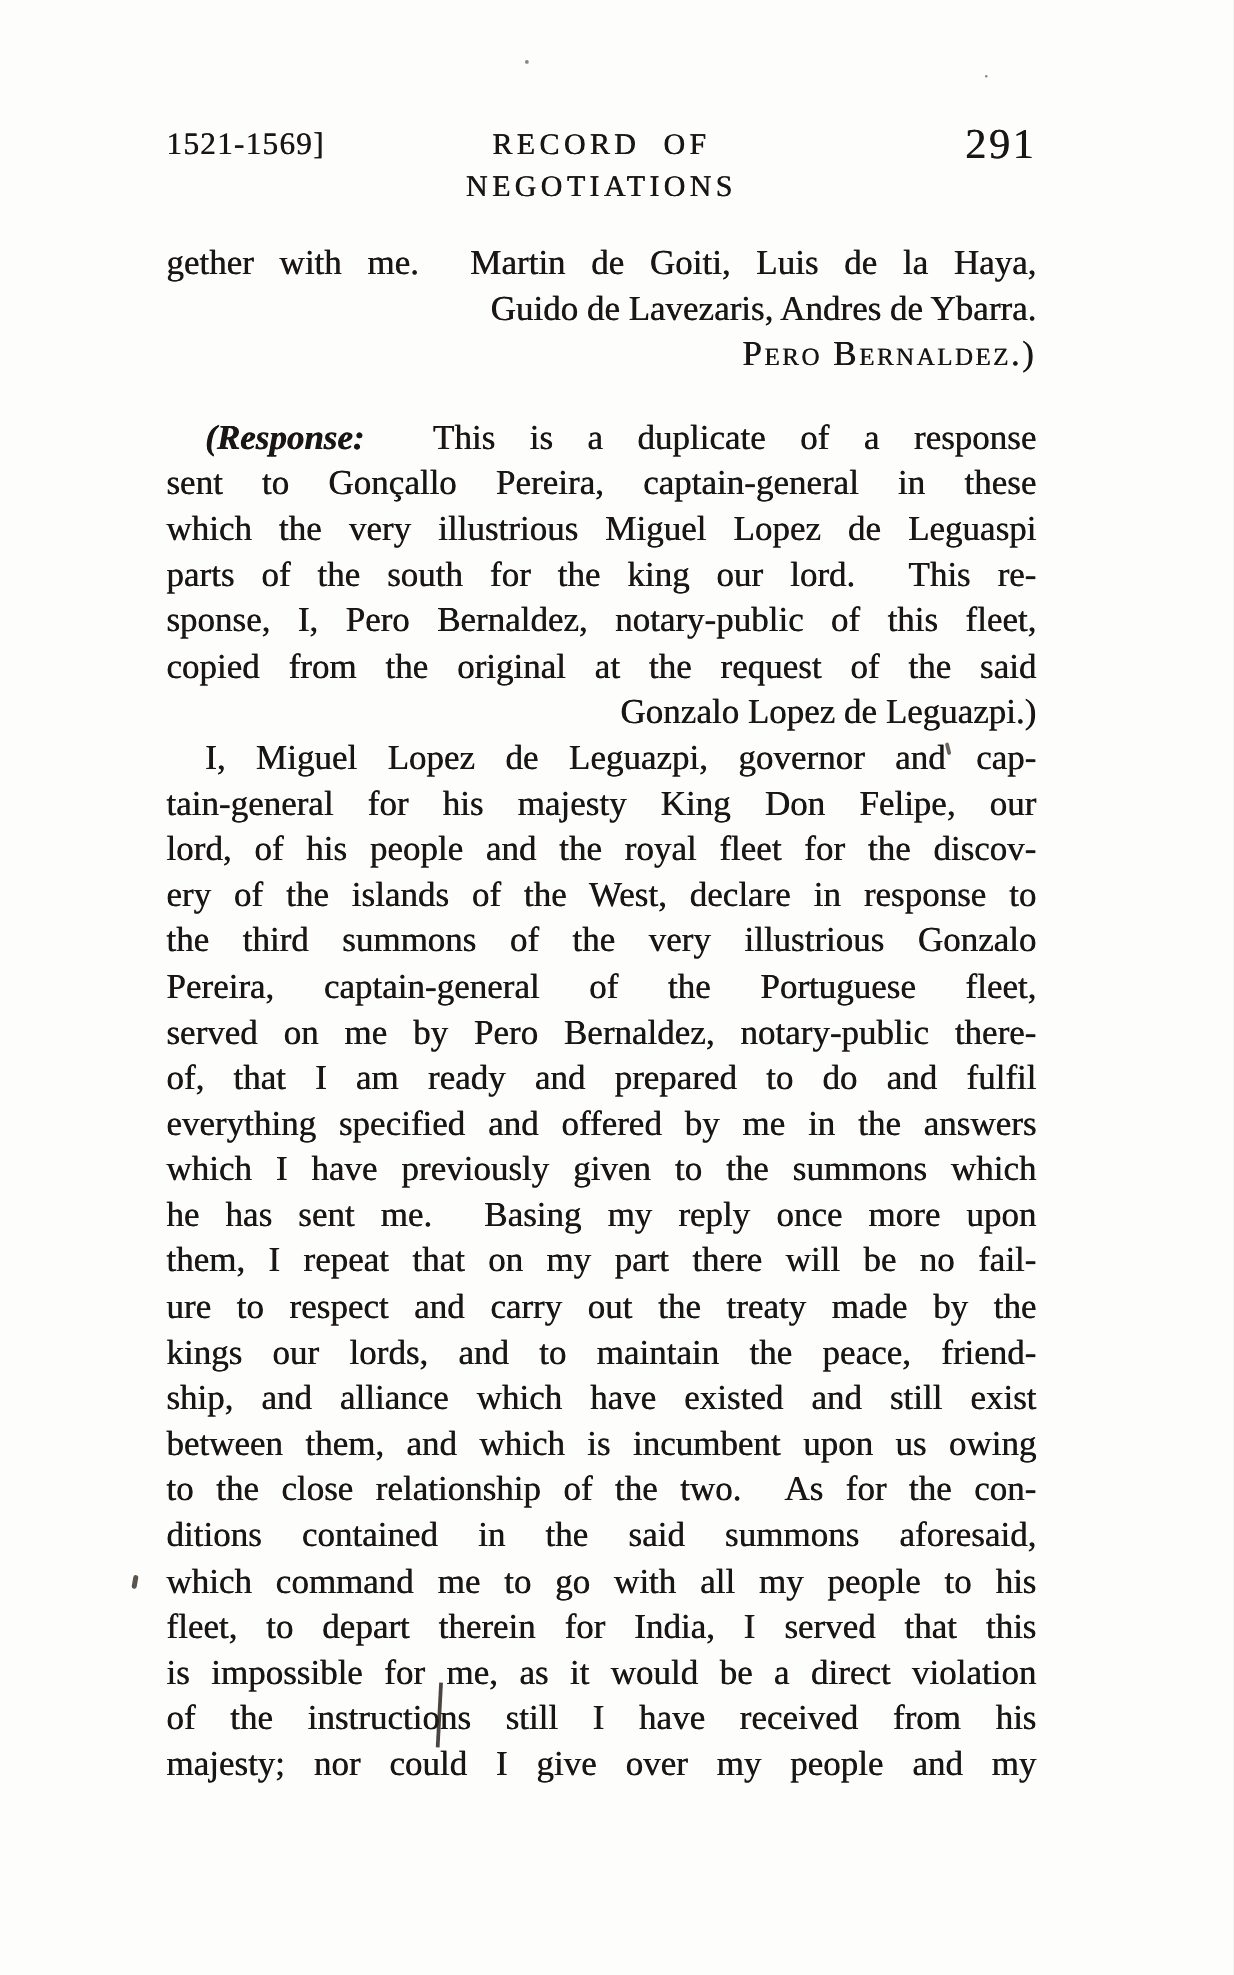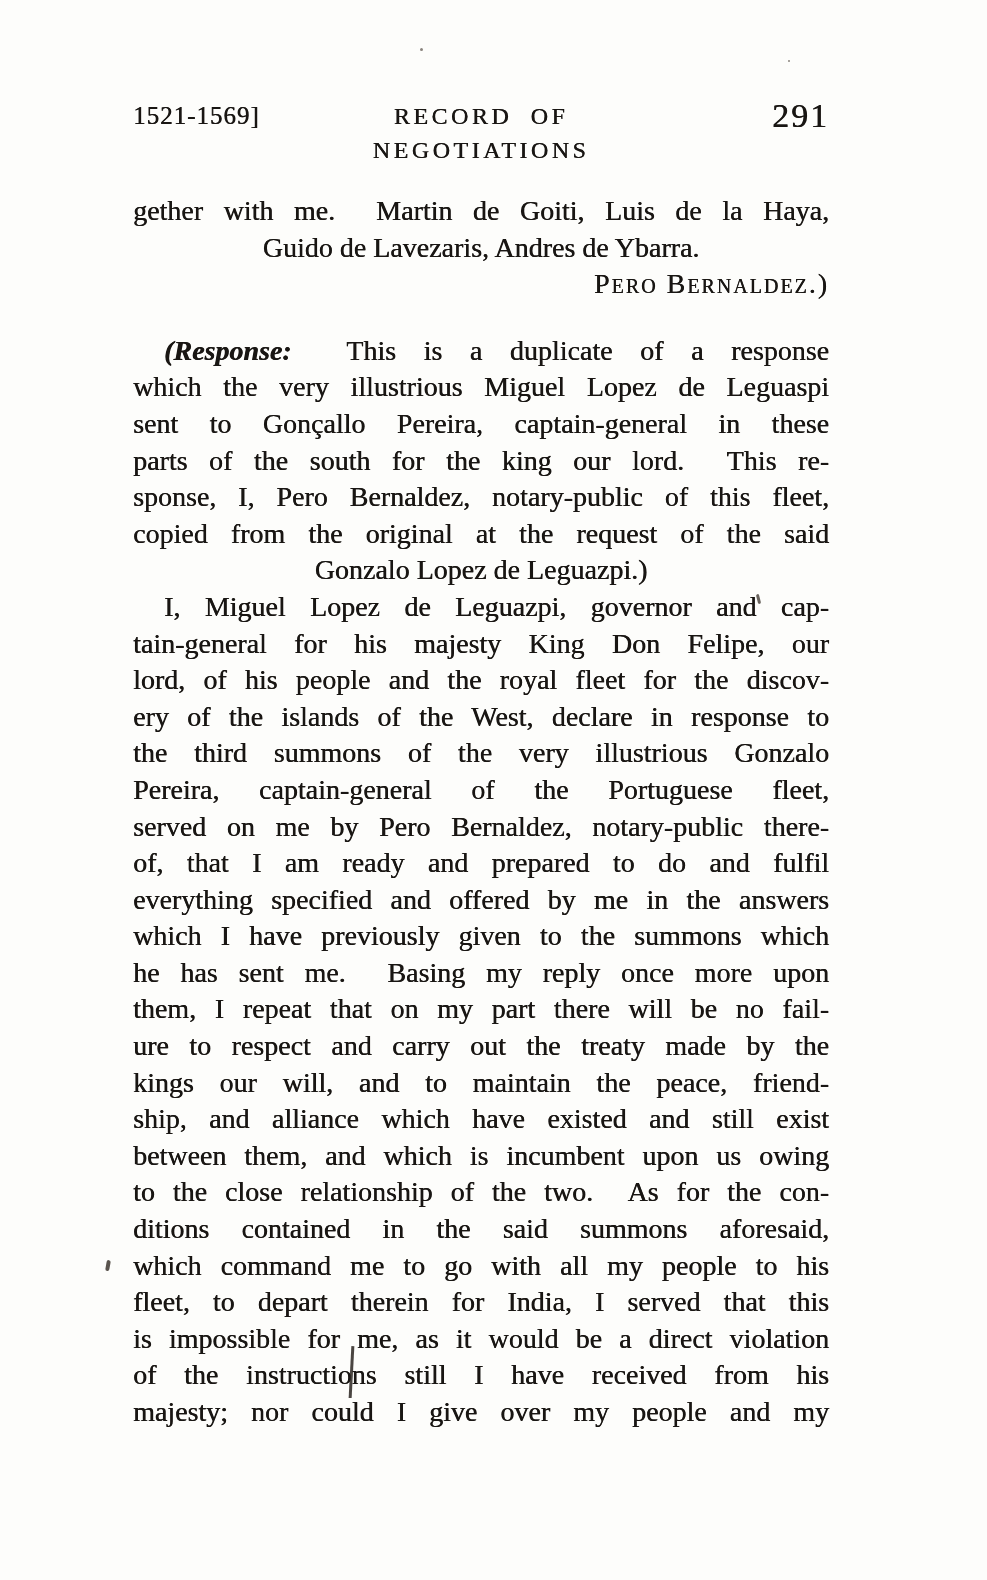--- a/index.html
+++ b/index.html
@@ -31,21 +31,21 @@
   .body-text {
     margin-top: 26px;
     font-size: 28px;
     line-height: 36.6px;
     text-shadow: 0.4px 0 0 currentColor;
   }
   .para { margin: 0; }
   .para.gap-before { margin-top: 30px; }
   .line { width: 100%; }
   .line.j { text-align: justify; text-align-last: justify; }
-  .line.l { text-align: center; }
+  .line.l { text-align: right; }
   .line.indent { text-indent: 31px; }
   .para.sig .line { text-align: right; }
   .seg-it { font-style: italic; font-weight: 700; }
   .seg-sc { font-variant: small-caps; letter-spacing: 2px; }
   
   .artifact { position: absolute; background: #2a2520; }
   .artifact-slash   { left: 350px; top: 1346px; width: 2.5px; height: 52px; transform: rotate(3deg); opacity: .85; }
   .artifact-margin  { left: 106px; top: 1260px; width: 3.5px; height: 11px; border-radius: 2px; transform: rotate(10deg); background: #5a544e; }
   .artifact-felipe  { left: 757px; top: 594px;  width: 3px;   height: 10px; border-radius: 2px; transform: rotate(-14deg); background: #6a645e; }
   .speck { position: absolute; border-radius: 50%; background: #8a847e; }
@@ -65,42 +65,42 @@
     <div class="body-text">
         <div class="para">
           <div class="line j"><span>gether with me.&nbsp; Martin de Goiti, Luis de la Haya,</span></div>
           <div class="line l"><span>Guido de Lavezaris, Andres de Ybarra.</span></div>
         </div>
         <div class="para sig">
           <div class="line l"><span class="seg-sc">Pero Bernaldez.)</span></div>
         </div>
         <div class="para gap-before">
           <div class="line j indent"><span class="seg-it">(Response:</span><span>&nbsp; This is a duplicate of a response</span></div>
+          <div class="line j"><span>sent to Gonçallo Pereira, captain-general in these</span></div>
           <div class="line j"><span>which the very illustrious Miguel Lopez de Leguaspi</span></div>
-          <div class="line j"><span>sent to Gonçallo Pereira, captain-general in these</span></div>
           <div class="line j"><span>parts of the south for the king our lord.&nbsp; This re-</span></div>
           <div class="line j"><span>sponse, I, Pero Bernaldez, notary-public of this fleet,</span></div>
           <div class="line j"><span>copied from the original at the request of the said</span></div>
           <div class="line l"><span>Gonzalo Lopez de Leguazpi.)</span></div>
         </div>
         <div class="para">
           <div class="line j indent"><span>I, Miguel Lopez de Leguazpi, governor and cap-</span></div>
           <div class="line j"><span>tain-general for his majesty King Don Felipe, our</span></div>
           <div class="line j"><span>lord, of his people and the royal fleet for the discov-</span></div>
           <div class="line j"><span>ery of the islands of the West, declare in response to</span></div>
           <div class="line j"><span>the third summons of the very illustrious Gonzalo</span></div>
           <div class="line j"><span>Pereira, captain-general of the Portuguese fleet,</span></div>
           <div class="line j"><span>served on me by Pero Bernaldez, notary-public there-</span></div>
           <div class="line j"><span>of, that I am ready and prepared to do and fulfil</span></div>
           <div class="line j"><span>everything specified and offered by me in the answers</span></div>
           <div class="line j"><span>which I have previously given to the summons which</span></div>
           <div class="line j"><span>he has sent me.&nbsp; Basing my reply once more upon</span></div>
           <div class="line j"><span>them, I repeat that on my part there will be no fail-</span></div>
           <div class="line j"><span>ure to respect and carry out the treaty made by the</span></div>
-          <div class="line j"><span>kings our will, and to maintain the peace, friend-</span></div>
+          <div class="line j"><span>kings our lords, and to maintain the peace, friend-</span></div>
           <div class="line j"><span>ship, and alliance which have existed and still exist</span></div>
           <div class="line j"><span>between them, and which is incumbent upon us owing</span></div>
           <div class="line j"><span>to the close relationship of the two.&nbsp; As for the con-</span></div>
           <div class="line j"><span>ditions contained in the said summons aforesaid,</span></div>
           <div class="line j"><span>which command me to go with all my people to his</span></div>
           <div class="line j"><span>fleet, to depart therein for India, I served that this</span></div>
           <div class="line j"><span>is impossible for me, as it would be a direct violation</span></div>
           <div class="line j"><span>of the instructions still I have received from his</span></div>
           <div class="line j"><span>majesty; nor could I give over my people and my</span></div>
         </div>

